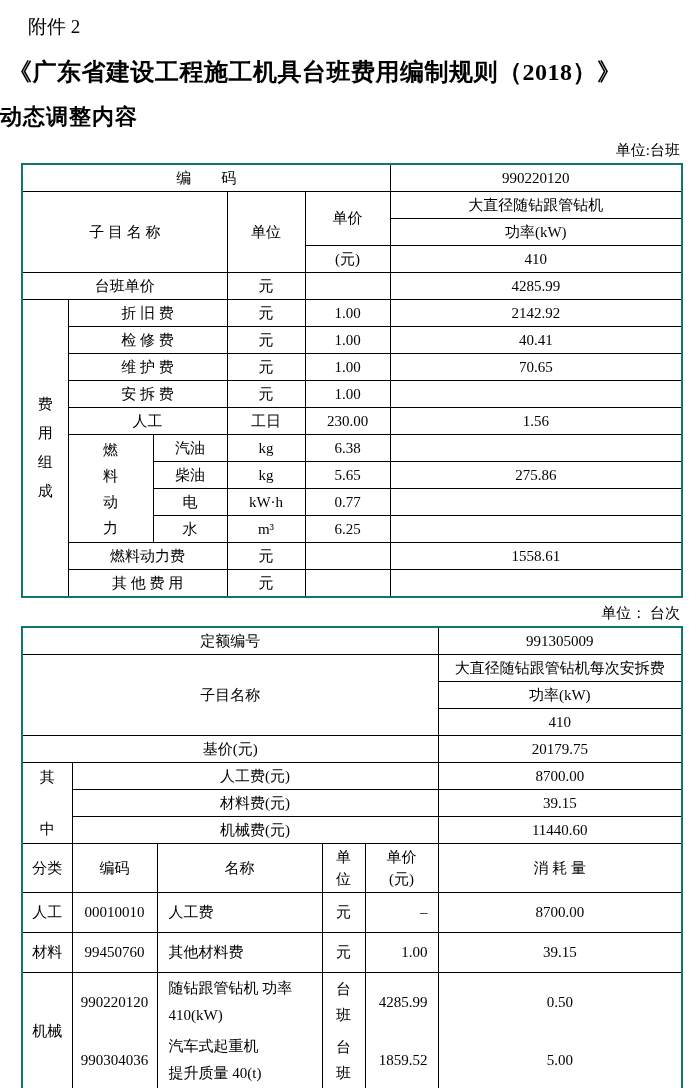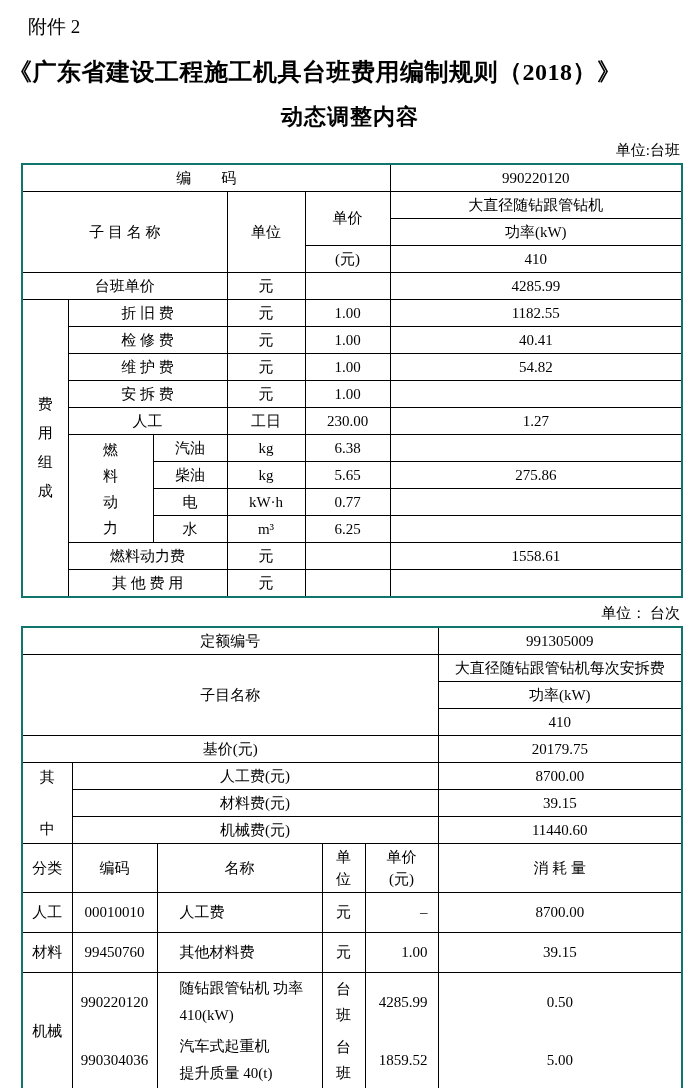--- a/index.html
+++ b/index.html
@@ -8,21 +8,21 @@
     font-family: "Liberation Serif", "DejaVu Serif", serif;
     color: #000;
     overflow: hidden;
   }
   .attachment { font-size: 19px; margin: 14px 0 0 28px; }
   .title {
     text-align: left; font-weight: bold; font-size: 24px;
     margin: 16px 8px 0 8px; letter-spacing: 0.5px;
   }
   .subtitle {
-    text-align: center; font-weight: bold; font-size: 22px;
+    text-align: left; font-weight: bold; font-size: 22px;
     margin: 14px 0 0 0; letter-spacing: 1px;
   }
   .unit-note {
     text-align: right; font-size: 15px;
     margin: 9px 20px 3px 0;
   }
   .unit-note.second { margin-top: 6px; padding-left: 16px; }
   table {
     border-collapse: collapse; table-layout: fixed;
     width: 660px; margin-left: 21px;
@@ -37,21 +37,21 @@
   tr.h26 > td { height: 26px; }
   tr.h48 > td { height: 48px; }
   tr.h40 > td { height: 39px; }
   tr.h58 > td { height: 58px; }
   .pre { white-space: pre-line; }
   .vlabel { white-space: pre-line; line-height: 29px; }
   .vlabel-fuel { white-space: pre-line; line-height: 26px; }
   .among { white-space: pre-line; line-height: 26px; }
   .two-line { white-space: pre-line; line-height: 22px; }
   .unit-two { white-space: pre-line; line-height: 26px; }
-  .name-left { text-align: left; padding-left: 22px; }
+  .name-left { text-align: left; padding-left: 11px; }
   .name-left.pre { line-height: 27px; }
   .price-right { text-align: right; padding-right: 10px; }
   .nb { border-bottom: none; }
   .nt { border-top: none; }
 </style>
 </head>
 <body>
 
 <div class="attachment">附件 2</div>
 <div class="title">《广东省建设工程施工机具台班费用编制规则（2018）》</div>
@@ -92,45 +92,45 @@
     <td>4285.99</td>
   </tr>
   <tr class="h26">
     <td rowspan="11" class="vlabel">费
 用
 组
 成</td>
     <td colspan="2">折 旧 费</td>
     <td>元</td>
     <td>1.00</td>
-    <td>1182.55</td>
+    <td>2142.92</td>
   </tr>
   <tr class="h26">
     <td colspan="2">检 修 费</td>
     <td>元</td>
     <td>1.00</td>
     <td>40.41</td>
   </tr>
   <tr class="h26">
     <td colspan="2">维 护 费</td>
     <td>元</td>
     <td>1.00</td>
-    <td>54.82</td>
+    <td>70.65</td>
   </tr>
   <tr class="h26">
     <td colspan="2">安 拆 费</td>
     <td>元</td>
     <td>1.00</td>
     <td></td>
   </tr>
   <tr class="h26">
     <td colspan="2">人工</td>
     <td>工日</td>
     <td>230.00</td>
-    <td>1.27</td>
+    <td>1.56</td>
   </tr>
   <tr class="h26">
     <td rowspan="4" class="vlabel-fuel">燃
 料
 动
 力</td>
     <td>汽油</td>
     <td>kg</td>
     <td>6.38</td>
     <td></td>

